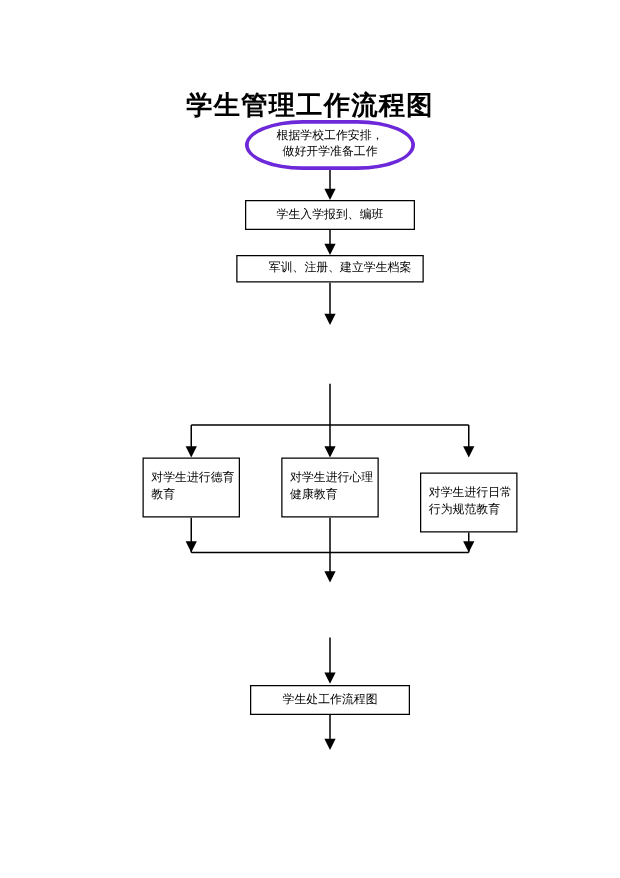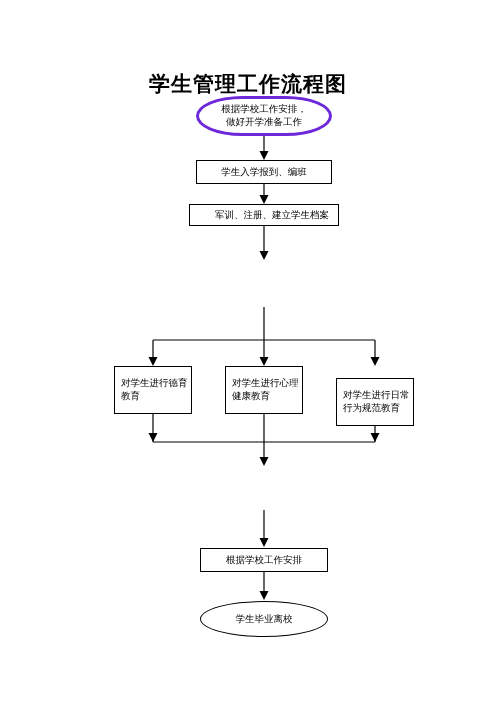--- a/index.html
+++ b/index.html
@@ -186,21 +186,18 @@
 健康教育</span>
     </div>
 
     <div class="node rect" style="left:336px; top:366px; width:78px; height:48px; justify-content:flex-start; padding-left:6px; text-align:left;margin-top:12px;">
       <span style="white-space:pre-line;">对学生进行日常
 行为规范教育</span>
     </div>
 
 
     <div class="node rect" style="left:200px; top:548px; width:128px; height:24px;">
-      <span style="white-space:pre-line;">根据学校工作安排</span>
-    </div>
-
-    <div class="node stadium" style="left:200px; top:601px; width:128px; height:36px;">
-      <span style="white-space:pre-line;">学生毕业离校</span>
-    </div>
+      <span style="white-space:pre-line;">学生处工作流程图</span>
+    </div>
+
 
   </div>
 </div>
 
 </body></html>

